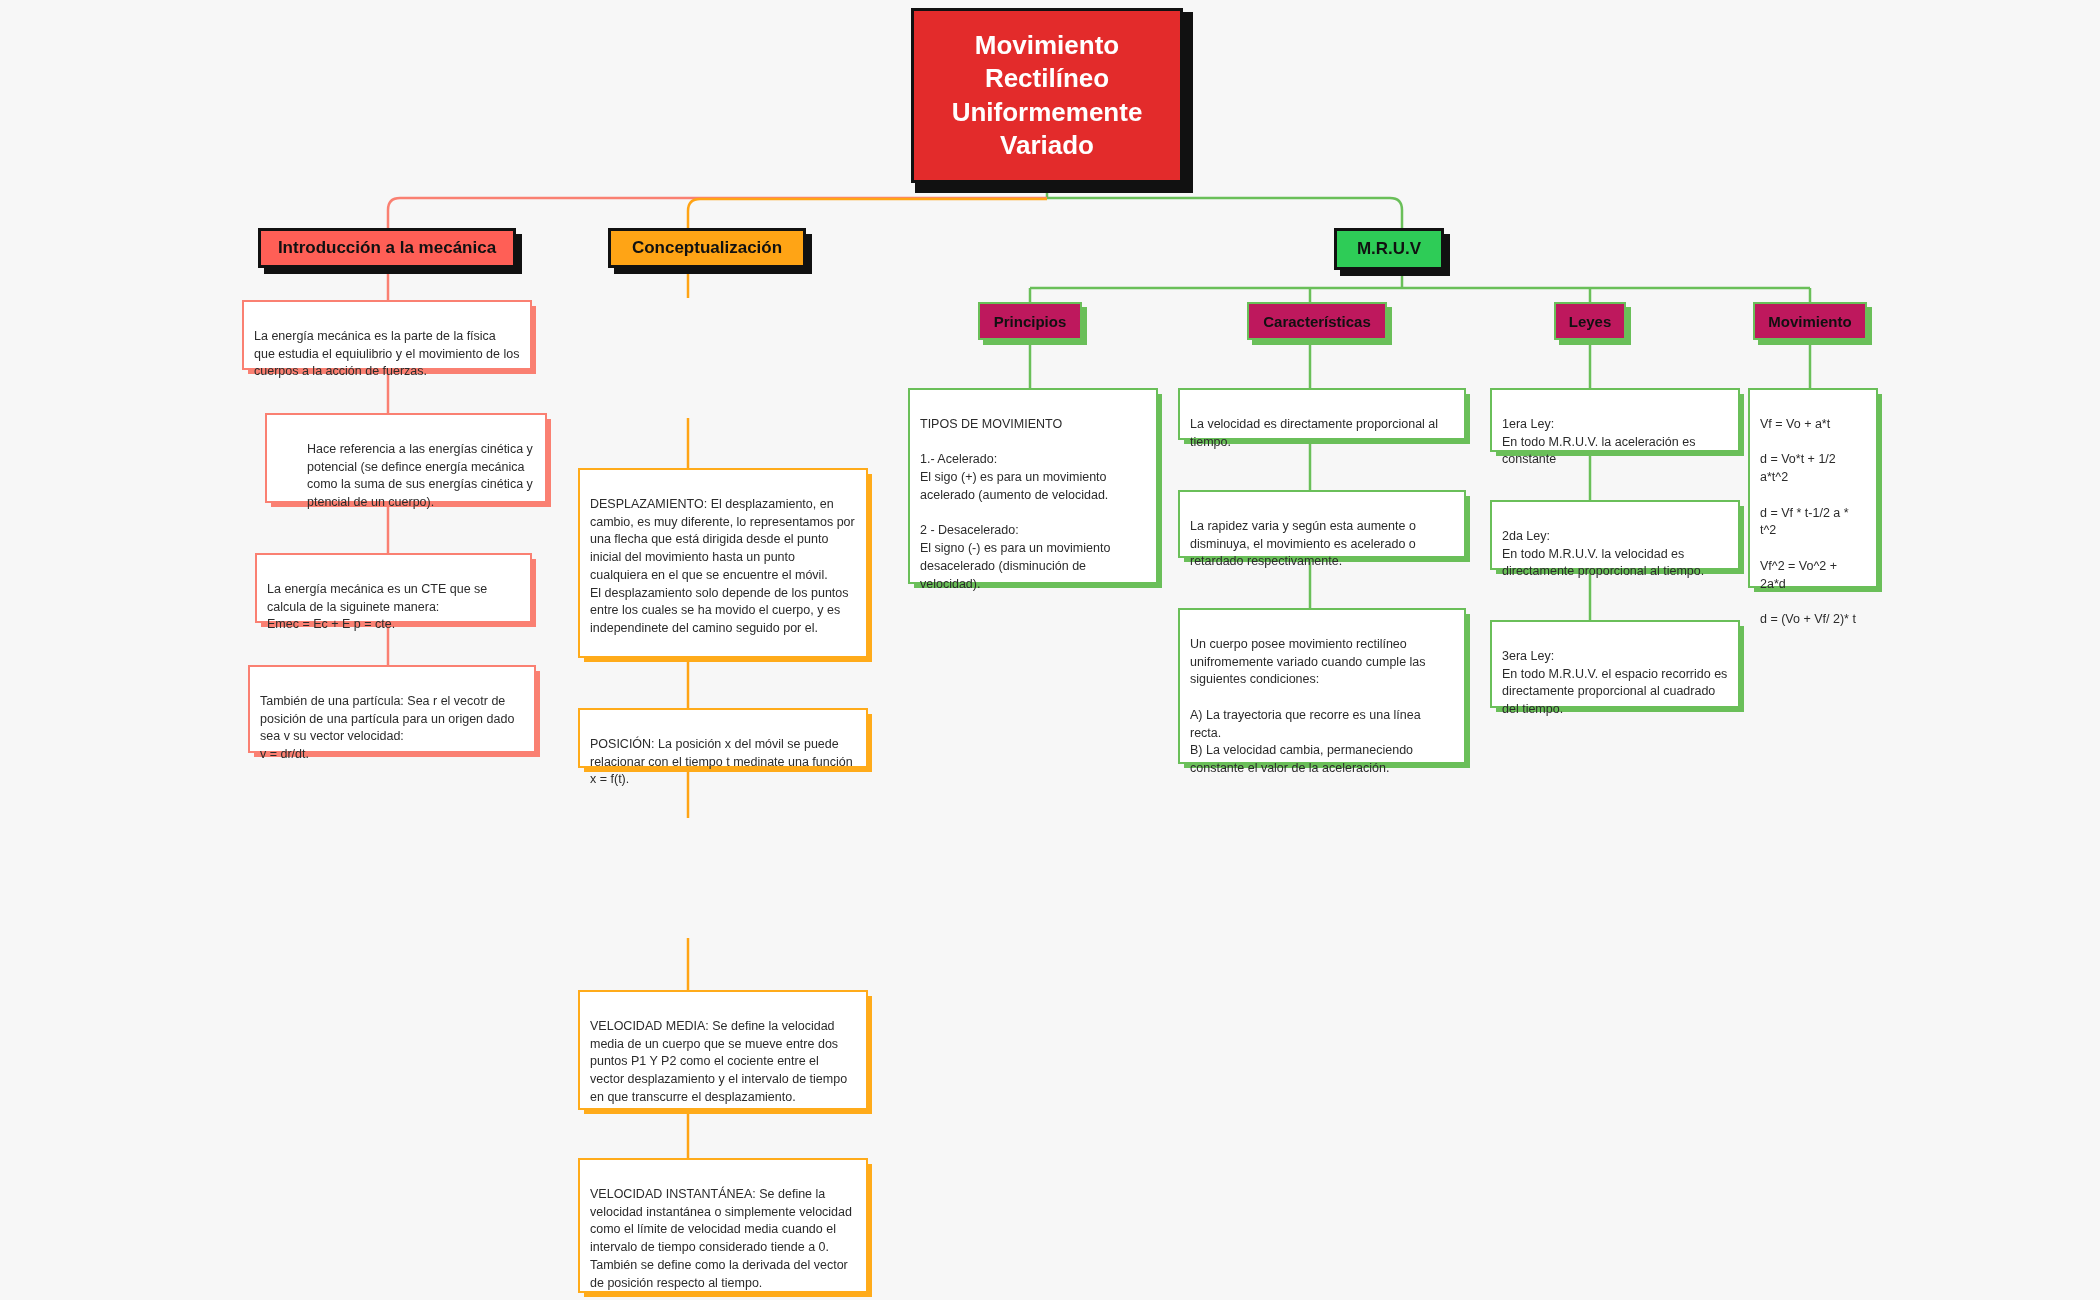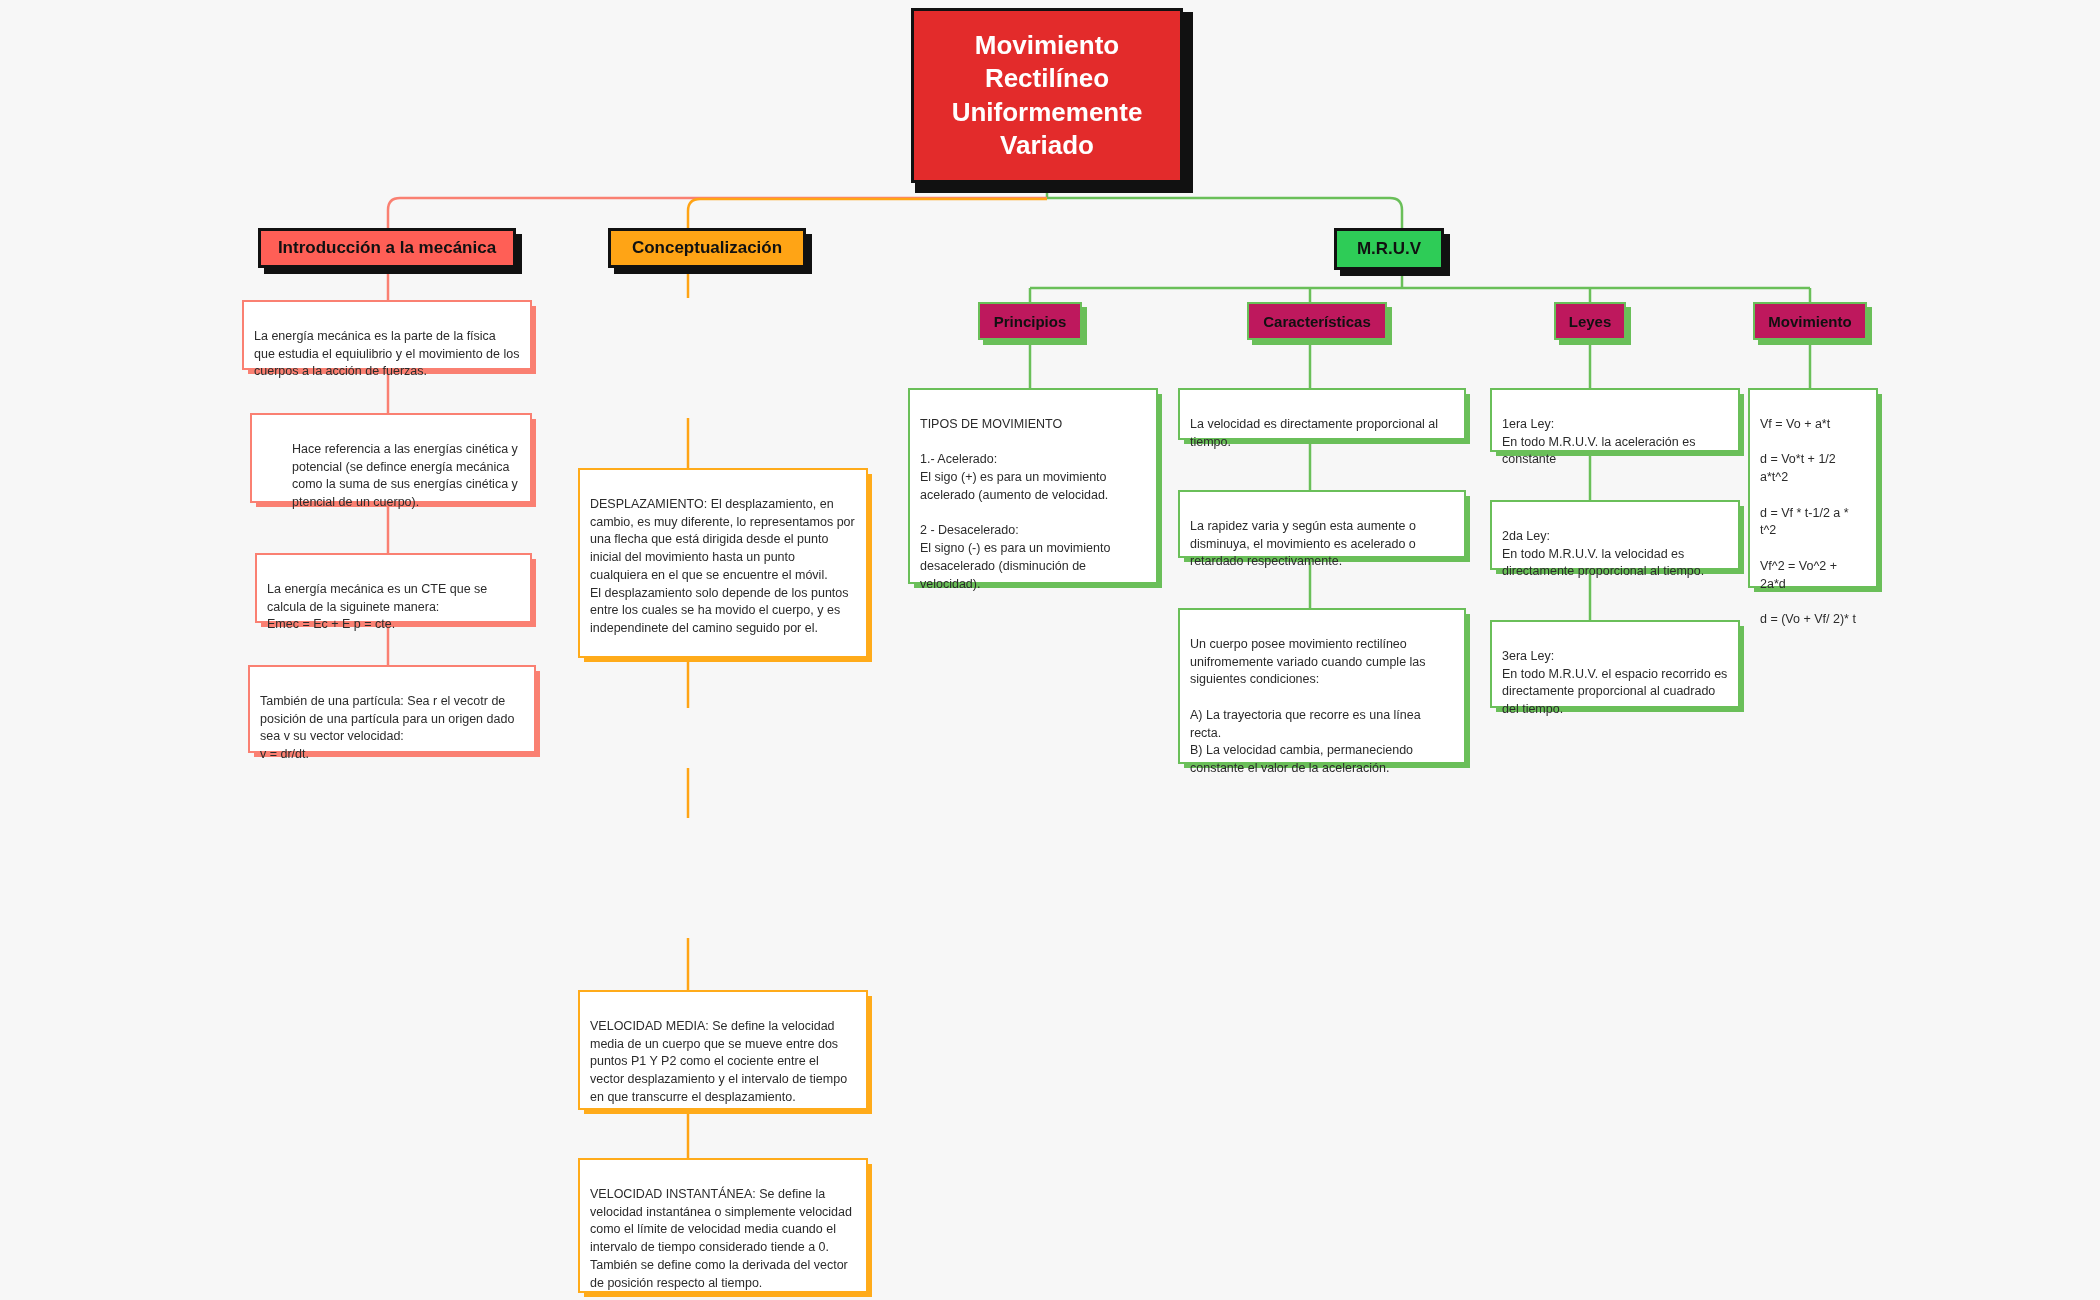--- a/index.html
+++ b/index.html
@@ -135,40 +135,43 @@
   </div>
 
   <div class="node branch-head green" style="left:1334px;top:228px;width:110px;height:42px;">
     <span>M.R.U.V</span>
   </div>
 
   <div class="node card coral" style="left:242px;top:300px;width:290px;height:70px;">
     <span>La energía mecánica es la parte de la física que estudia el equiulibrio y el movimiento de los cuerpos a la acción de fuerzas.</span>
   </div>
 
-  <div class="node card coral" style="left:250px;top:413px;width:282px;height:90px;padding-left:40px;">
+  <div class="node card coral" style="left:265px;top:413px;width:282px;height:90px;padding-left:40px;">
     <span>Hace referencia a las energías cinética y potencial (se defince energía mecánica como la suma de sus energías cinética y ptencial de un cuerpo).</span>
   </div>
 
   <div class="node card coral" style="left:255px;top:553px;width:277px;height:70px;">
     <span>La energía mecánica es un CTE que se calcula de la siguinete manera:
 Emec = Ec + E p = cte.</span>
   </div>
 
   <div class="node card coral" style="left:248px;top:665px;width:288px;height:88px;">
     <span>También de una partícula: Sea r el vecotr de posición de una partícula para un origen dado sea v su vector velocidad:
 v = dr/dt.</span>
   </div>
 
 
   <div class="node card orange" style="left:578px;top:468px;width:290px;height:190px;">
     <span>DESPLAZAMIENTO: El desplazamiento, en cambio, es muy diferente, lo representamos por una flecha que está dirigida desde el punto inicial del movimiento hasta un punto cualquiera en el que se encuentre el móvil.
 El desplazamiento solo depende de los puntos entre los cuales se ha movido el cuerpo, y es independinete del camino seguido por el.</span>
   </div>
 
+  <div class="node card orange" style="left:578px;top:708px;width:290px;height:60px;">
+    <span>POSICIÓN: La posición x del móvil se puede relacionar con el tiempo t medinate una función x = f(t).</span>
+  </div>
 
 
   <div class="node card orange" style="left:578px;top:990px;width:290px;height:120px;">
     <span>VELOCIDAD MEDIA: Se define la velocidad media de un cuerpo que se mueve entre dos puntos P1 Y P2 como el cociente entre el vector desplazamiento y el intervalo de tiempo en que transcurre el desplazamiento.</span>
   </div>
 
   <div class="node card orange" style="left:578px;top:1158px;width:290px;height:135px;">
     <span>VELOCIDAD INSTANTÁNEA: Se define la velocidad instantánea o simplemente velocidad como el límite de velocidad media cuando el intervalo de tiempo considerado tiende a 0. También se define como la derivada del vector de posición respecto al tiempo.</span>
   </div>
 

